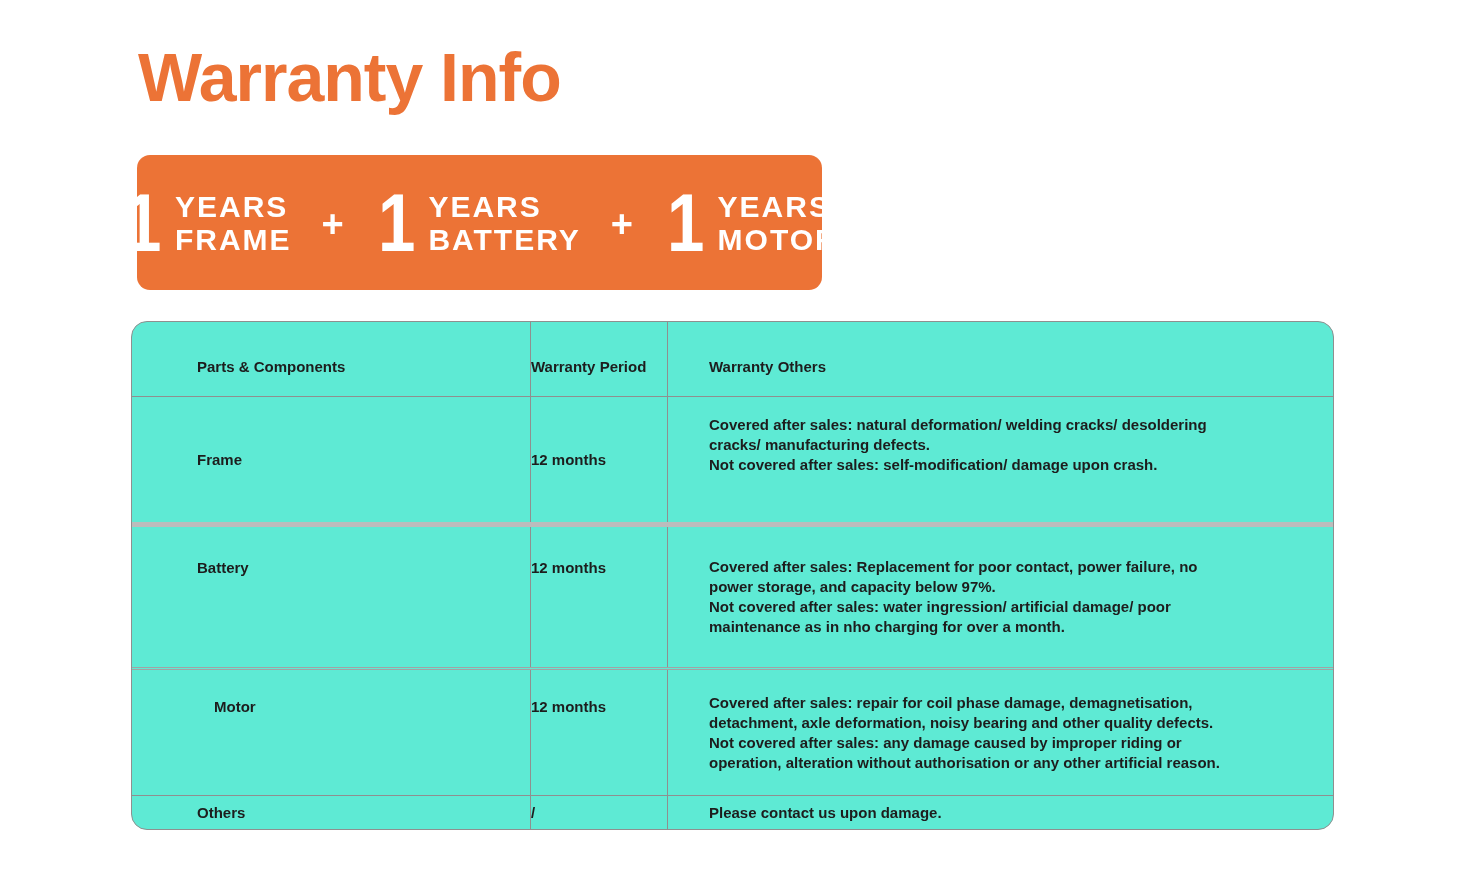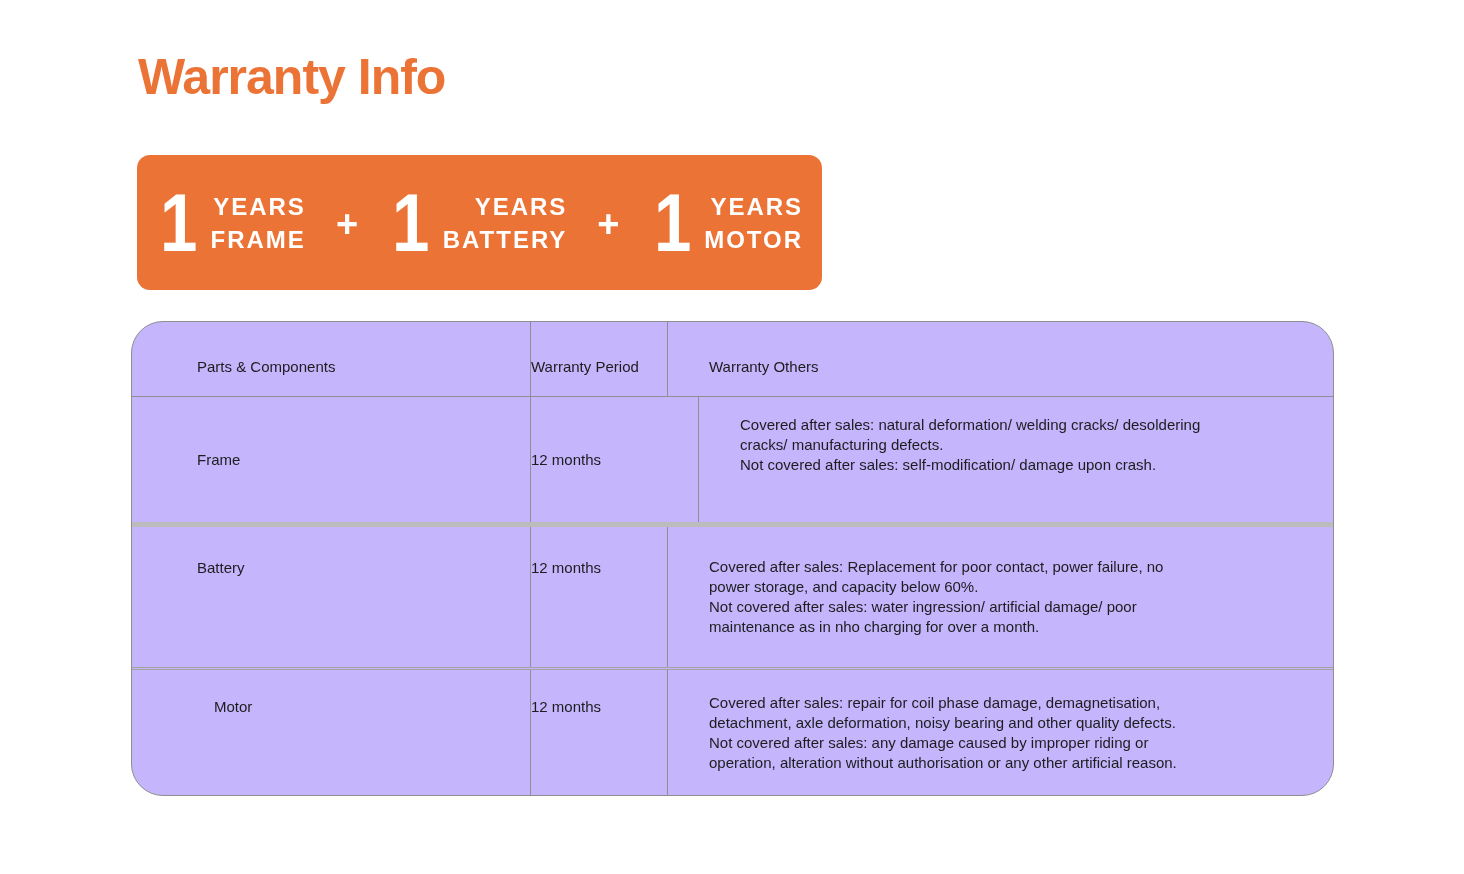--- a/index.html
+++ b/index.html
@@ -13,21 +13,21 @@
   html, body {
     margin: 0; padding: 0;
     background: #ffffff;
     width: 1464px; height: 874px;
     font-family: "Liberation Sans", sans-serif;
     color: var(--text);
     overflow: hidden;
   }
   .title {
     margin: 38px 0 0 138px;
-    font-size: 50px;
+    font-size: 68px;
     line-height: 78px;
     font-weight: bold;
     letter-spacing: -1px;
     color: var(--accent);
   }
   .banner {
     margin: 39px 0 0 137px;
     width: 685px;
     height: 135px;
     background: var(--accent);
@@ -50,40 +50,40 @@
   .big-num {
     font-size: 82px;
     font-weight: bold;
     line-height: 64px;
     transform: scaleX(0.82);
     transform-origin: center;
   }
   .unit-lines {
     display: flex;
     flex-direction: column;
-    font-size: 24px;
+    font-size: 30px;
     font-weight: bold;
     letter-spacing: 2px;
     line-height: 33px;
-    align-items: flex-end;
   }
   .plus {
     font-size: 38px;
     font-weight: bold;
     line-height: 1;
     padding: 0 2px;
     margin-top: 2px;
   }
   .wtable {
     margin: 31px 0 0 131px;
     width: 1201px;
     border: 1px solid var(--border);
-    border-radius: 32px;
+    border-radius: 16px;
     overflow: hidden;
-    background: #c4b5fd;
+    background: #5eead4;
+    font-weight: bold;
   }
   .trow {
     display: grid;
     grid-template-columns: 398px 137px 1fr;
   }
   .cell {
     display: flex;
     align-items: center;
     font-size: 15px;
   }
@@ -93,21 +93,21 @@
   .thead { height: 74px; }
   .thead .cell { padding-top: 14px; }
   .terms {
     white-space: pre-line;
     line-height: 20px;
   }
   .row-frame   { height: 125px; border-top: 1px solid var(--border); }
   .row-battery { height: 140px; border-top: 5px solid var(--thick); }
   .row-motor   { height: 125px; border-top: 3px double var(--double); }
   .row-others  { height: 33px;  border-top: 1px solid var(--border); }
-  .row-frame .c3 { padding-bottom: 30px; margin-left: 31px; }
+  .row-frame .c3 { padding-bottom: 30px; }
   .row-battery .c1, .row-battery .c2 { align-items: flex-start; padding-top: 32px; }
   .row-motor .c1,   .row-motor .c2   { align-items: flex-start; padding-top: 28px; }
   .row-motor .c1 { padding-left: 82px; }
 </style>
 </head>
 <body>
 
 <div class="page">
 
   <h1 class="title">Warranty Info</h1>
@@ -159,30 +159,35 @@
       <div class="cell c2">12 months</div>
       <div class="cell c3 terms">Covered after sales: natural deformation/ welding cracks/ desoldering
 cracks/ manufacturing defects.
 Not covered after sales: self-modification/ damage upon crash.</div>
     </div>
 
     <div class="trow row-battery">
       <div class="cell c1">Battery</div>
       <div class="cell c2">12 months</div>
       <div class="cell c3 terms">Covered after sales: Replacement for poor contact, power failure, no
-power storage, and capacity below 60%.
+power storage, and capacity below 97%.
 Not covered after sales: water ingression/ artificial damage/ poor
 maintenance as in nho charging for over a month.</div>
     </div>
 
     <div class="trow row-motor">
       <div class="cell c1">Motor</div>
       <div class="cell c2">12 months</div>
       <div class="cell c3 terms">Covered after sales:  repair for coil phase damage, demagnetisation,
 detachment, axle deformation, noisy bearing and other quality defects.
 Not covered after sales: any damage caused by improper riding or
 operation, alteration without authorisation or any other artificial reason.</div>
     </div>
 
+    <div class="trow row-others">
+      <div class="cell c1">Others</div>
+      <div class="cell c2">/</div>
+      <div class="cell c3 terms">Please contact us upon damage.</div>
+    </div>
 
   </div>
 
 </div>
 
 </body></html>

